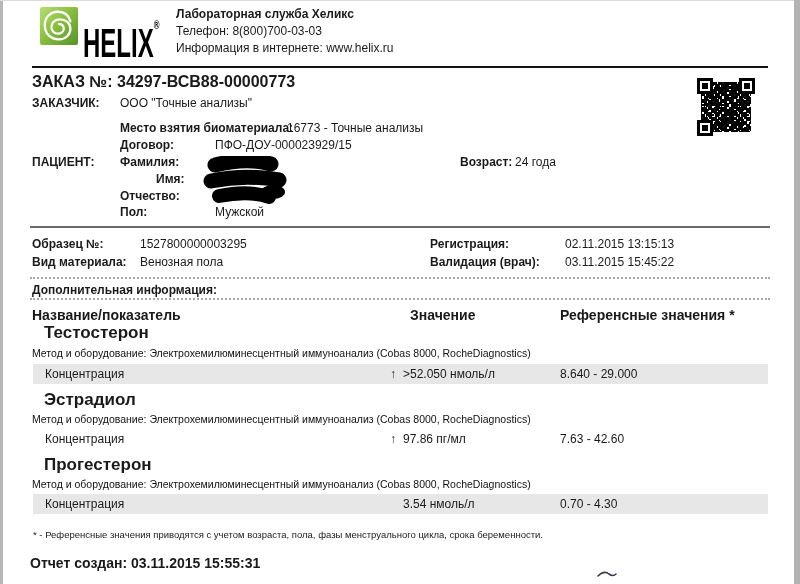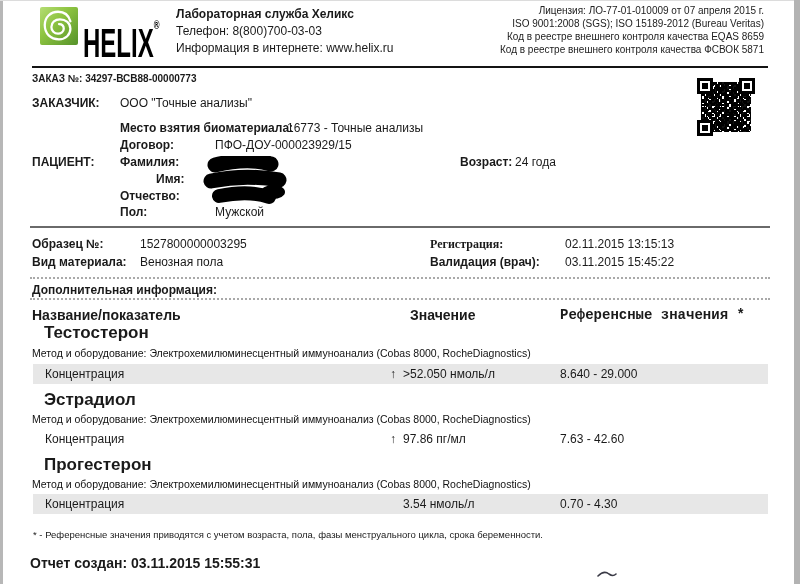--- a/index.html
+++ b/index.html
@@ -25,21 +25,21 @@
   .qr{position:absolute;left:697px;top:78px;width:58px;height:58px;background:#fff;}
   .qr-noise{position:absolute;left:4px;top:4px;right:4px;bottom:4px;
     background:
       repeating-conic-gradient(#000 0 25%, transparent 0 50%) 0px 0px/7px 7px,
       repeating-conic-gradient(#000 0 25%, transparent 0 50%) 3px 2px/5px 5px,
       repeating-conic-gradient(#111 0 25%, #fff 0 50%) 1px 3px/9px 9px;}
   .finder{position:absolute;width:10px;height:10px;background:#fff;border:3px solid #000;}
   .finder .dot{position:absolute;left:2px;top:2px;width:6px;height:6px;background:#000;}
   .f-tl{left:0;top:0;} .f-tr{right:0;top:0;} .f-bl{left:0;bottom:0;}
   
-  .t12{font-size:12px;} .t125{font-size:10px;} .t11{font-size:14px;} .t95{font-size:9.5px;}
+  .t12{font-size:12px;} .t125{font-size:16px;} .t11{font-size:14px;} .t95{font-size:9.5px;}
   
   .res-row{position:absolute;left:33px;width:735px;height:20px;line-height:20px;font-size:12px;}
   .res-row.hl{background:#e7e7e7;}
   .res-row .param{position:absolute;left:12px;}
   .res-row .val{position:absolute;left:357px;}
   .res-row .flag{display:inline-block;width:13px;font-weight:bold;}
   .res-row .ref{position:absolute;left:527px;}
   .method{position:absolute;left:32px;font-size:10.5px;color:#111;}
   .test-name{position:absolute;left:44px;font-size:17px;font-weight:bold;}
   .squiggle{position:absolute;left:596px;top:569px;}
@@ -57,26 +57,20 @@
     </svg>
   </div>
   <div class="logo-word"><span>HELIX</span><sup>®</sup></div>
 
   <div class="contact">
     <div class="b">Лабораторная служба Хеликс</div>
     <div>Телефон: 8(800)700-03-03</div>
     <div>Информация в интернете: www.helix.ru</div>
   </div>
 
-  <div class="license">
-    <div>Лицензия: ЛО-77-01-010009 от 07 апреля 2015 г.</div>
-    <div>ISO 9001:2008 (SGS); ISO 15189-2012 (Bureau Veritas)</div>
-    <div>Код в реестре внешнего контроля качества EQAS 8659</div>
-    <div>Код в реестре внешнего контроля качества ФСВОК 5871</div>
-  </div>
 
   <div class="rule-thick"></div>
 
   <div class="abs b t125" style="left:32px;top:73px;">
     <span>ЗАКАЗ №:</span>
     <span>34297-ВСВ88-00000773</span>
   </div>
 
   <div class="qr">
     <div class="qr-noise"></div>
@@ -117,32 +111,32 @@
   <div class="abs b t12" style="left:460px;top:155px;">Возраст:</div>
   <div class="abs t12" style="left:515px;top:155px;">24 года</div>
 
   <div class="rule-mid"></div>
 
   <div class="abs b t12" style="left:32px;top:237px;">Образец №:</div>
   <div class="abs t12" style="left:140px;top:237px;">1527800000003295</div>
   <div class="abs b t12" style="left:32px;top:255px;">Вид материала:</div>
   <div class="abs t12" style="left:140px;top:255px;">Венозная пола</div>
 
-  <div class="abs b t12" style="left:430px;top:237px;font-family:Liberation Serif, serif;">Регистрация:</div>
+  <div class="abs b t12" style="left:430px;top:237px;">Регистрация:</div>
   <div class="abs t12" style="left:565px;top:237px;">02.11.2015 13:15:13</div>
   <div class="abs b t12" style="left:430px;top:255px;">Валидация (врач):</div>
   <div class="abs t12" style="left:565px;top:255px;">03.11.2015 15:45:22</div>
 
   <div class="dotted" style="top:277px;"></div>
   <div class="abs b t12" style="left:32px;top:283px;">Дополнительная информация:</div>
   <div class="dotted" style="top:298px;"></div>
 
   <div class="abs b t11" style="left:32px;top:307px;">Название/показатель</div>
   <div class="abs b t11" style="left:410px;top:307px;">Значение</div>
-  <div class="abs b t11" style="left:560px;top:307px;font-family:Liberation Mono, monospace;">Референсные значения *</div>
+  <div class="abs b t11" style="left:560px;top:307px;">Референсные значения *</div>
 
   <div class="test-name" style="top:323px;">Тестостерон</div>
   <div class="method" style="top:347px;">Метод и оборудование: Электрохемилюминесцентный иммуноанализ (Cobas 8000, RocheDiagnostics)</div>
   <div class="res-row hl" style="top:364px;">
     <span class="param">Концентрация</span>
     <span class="val"><span class="flag">↑</span><span>&gt;52.050 нмоль/л</span></span>
     <span class="ref">8.640 - 29.000</span>
   </div>
 
   <div class="test-name" style="top:390px;">Эстрадиол</div>

